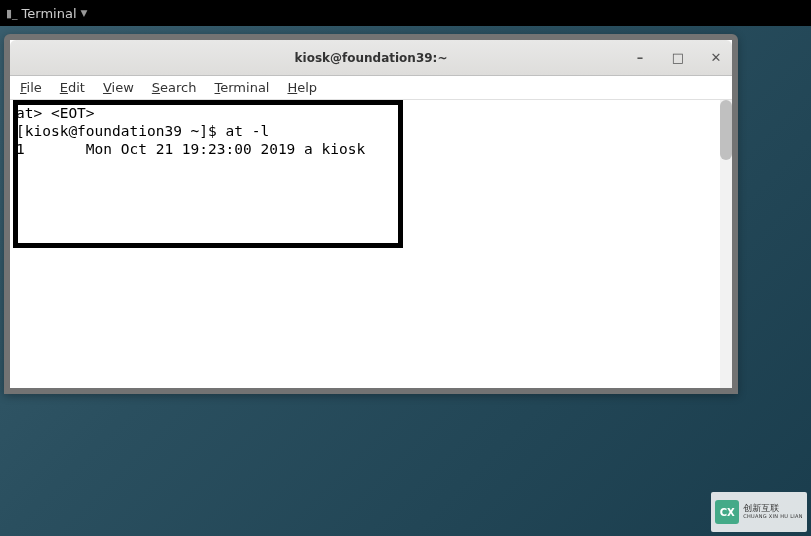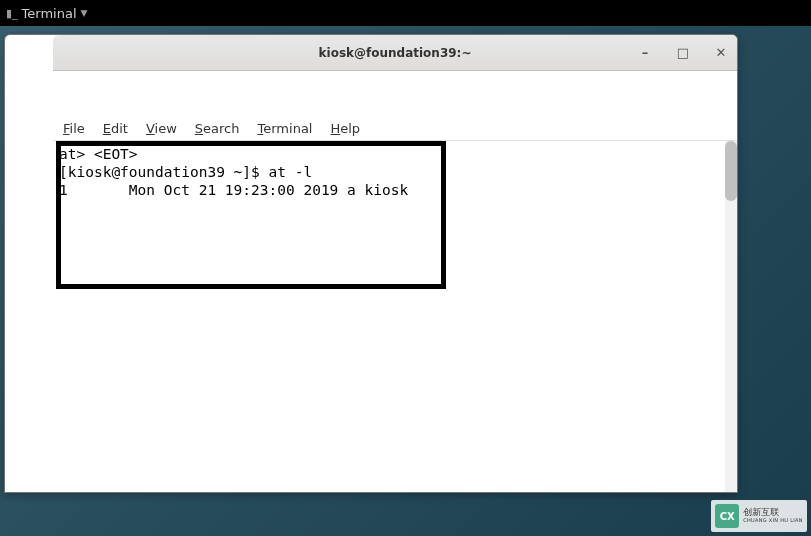--- a/index.html
+++ b/index.html
@@ -25,28 +25,27 @@
     color: #999;
   }
   .panel-dropdown {
     font-size: 9px;
     margin-left: 4px;
     color: #999;
   }
   .window {
     position: absolute;
     left: 4px; top: 34px;
-    width: 734px; height: 459px;
+    width: 734px; height: 360px;
     background: #fff;
-    border: 1px solid #737373;
+    border: 6px solid #737373;
     border-radius: 6px 6px 0 0;
     box-shadow: 0 2px 8px rgba(0,0,0,0.3);
     display: flex;
     flex-direction: column;
-    padding-left: 48px;
   }
   .titlebar {
     height: 36px;
     background: linear-gradient(#e8e8e7, #dedddb);
     border-radius: 6px 6px 0 0;
     display: flex;
     align-items: center;
     justify-content: center;
     position: relative;
     font-size: 12px;
@@ -73,21 +72,20 @@
   }
   .menubar {
     height: 24px;
     display: flex;
     align-items: center;
     gap: 18px;
     padding: 0 10px;
     font-size: 13px;
     color: #333;
     border-bottom: 1px solid #e0e0e0;
-    margin-top: 46px;
   }
   .menubar span { cursor: pointer; }
   .menubar .mnemonic { text-decoration: underline; }
   .term-area {
     flex: 1;
     background: #fff;
     position: relative;
     font-family: "DejaVu Sans Mono", monospace;
     font-size: 14.5px;
     line-height: 18px;
@@ -121,21 +119,21 @@
   }
   .cursor-block {
     display: inline-block;
     width: 8px; height: 15px;
     border: 1px solid #000;
     vertical-align: text-bottom;
   }
   .watermark {
     position: absolute;
     right: 4px; bottom: 4px;
-    width: 96px; height: 32px;
+    width: 96px; height: 40px;
     background: rgba(255,255,255,0.85);
     display: flex;
     align-items: center;
     justify-content: center;
     font-size: 11px;
     color: #555;
     gap: 4px;
     border-radius: 2px;
   }
   .wm-logo {

